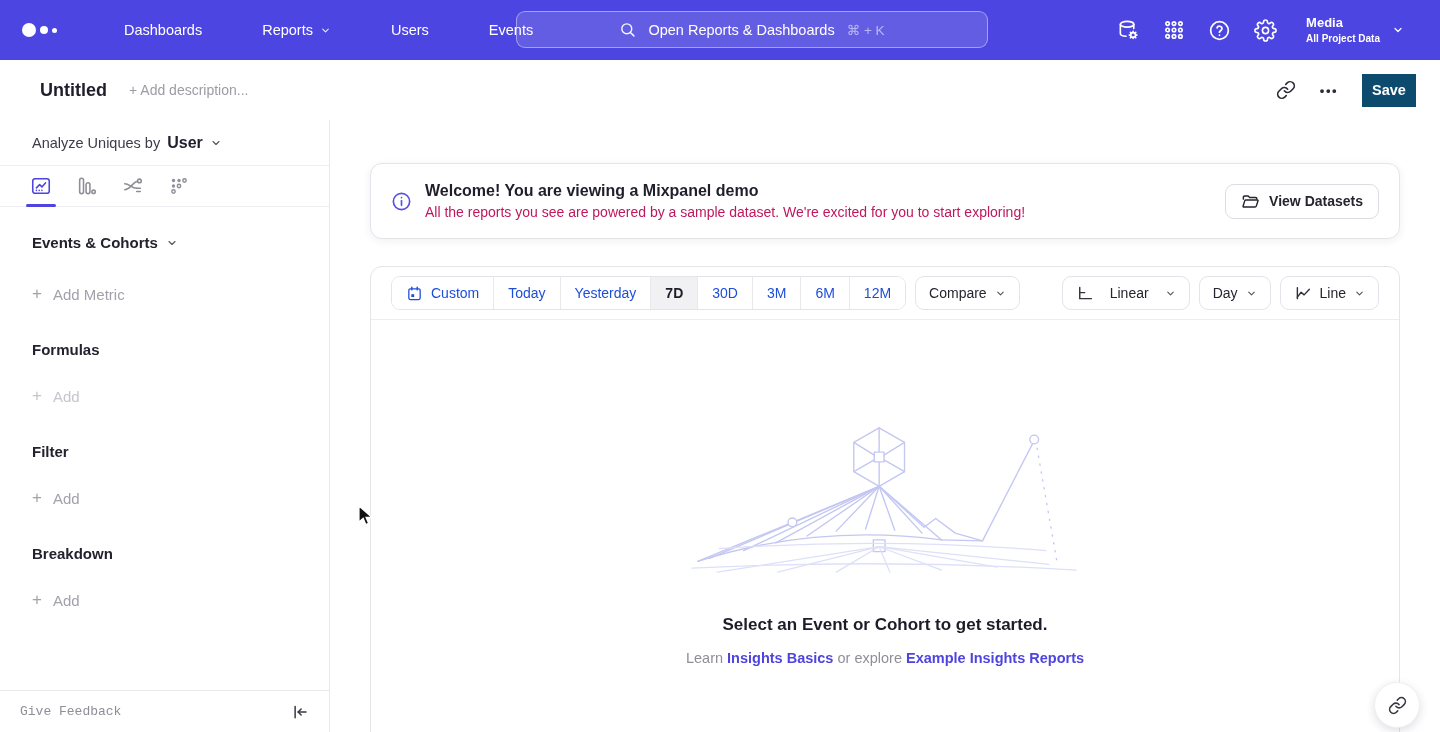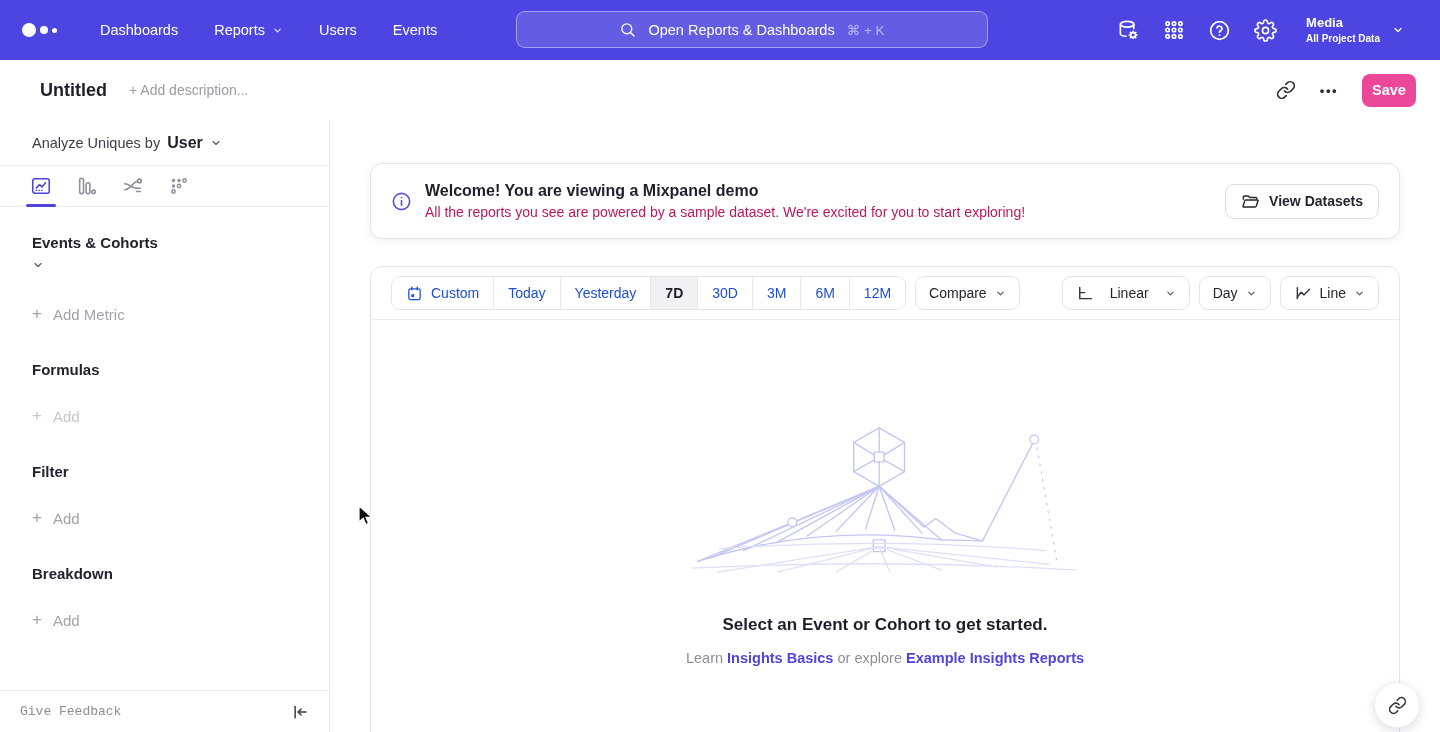--- a/index.html
+++ b/index.html
@@ -9,65 +9,65 @@
 
   
   .topnav { height:60px; background:#4c45e1; display:flex; align-items:center;
     position:relative; color:#fff; }
   .logo { display:flex; align-items:center; gap:4px; margin-left:22px; width:44px; }
   .logo .d1{ width:14px;height:14px;border-radius:50%;background:#fff;}
   .logo .d2{ width:8px;height:8px;border-radius:50%;background:#fff;}
   .logo .d3{ width:5px;height:5px;border-radius:50%;background:#fff;}
   .nav-items { display:flex; align-items:center; gap:36px; margin-left:34px; }
   .nav-item { font-size:14.5px; font-weight:500; color:#fff; display:flex;
-    align-items:center; gap:7px; cursor:pointer; }
+    align-items:center; gap:7px; cursor:pointer;margin-left:24px; }
   .search { position:absolute; left:516px; top:11px; width:472px; height:37px;
     background:rgba(255,255,255,0.13); border:1px solid rgba(255,255,255,0.42);
     border-radius:9px; display:flex; align-items:center; justify-content:center;
     gap:12px; cursor:text; }
   .search .ph { font-size:14.5px; color:#fff; }
   .search .kbd { font-size:13.5px; color:rgba(255,255,255,0.55); }
   .nav-right { position:absolute; right:36px; top:0; height:60px; display:flex;
     align-items:center; gap:23px; }
   .nav-icon { color:#fff; cursor:pointer; }
   .project { display:flex; align-items:center; gap:12px; cursor:pointer; margin-left:6px;}
   .project .pn { font-size:13px; font-weight:700; line-height:1.35; }
   .project .ps { font-size:10px; font-weight:600; line-height:1.35; }
 
   
   .header { height:60px; display:flex; align-items:center; background:#fff; }
   .doc-title { margin-left:40px; font-size:18px; font-weight:600; color:#201e2b; }
   .doc-desc { margin-left:22px; font-size:14px; color:#9d9ba4; cursor:text; }
   .header-right { margin-left:auto; margin-right:24px; display:flex; align-items:center; gap:24px; }
   .hicon { color:#2e2c38; cursor:pointer; }
   .ellipsis { font-size:13px; letter-spacing:1.5px; color:#2e2c38; font-weight:700; cursor:pointer; }
-  .save-btn { width:54px; height:33px; background:#ec4899; color:#fff; border:none;
-    border-radius:8px; font-size:14.5px; font-weight:600; cursor:default;
+  .save-btn { width:54px; height:33px; background:#0c4a6e; color:#fff; border:none;
+    border-radius:0; font-size:14.5px; font-weight:600; cursor:default;
     font-family:"Liberation Sans",sans-serif; }
 
   
   .content { display:flex; height:612px; }
   .sidebar { width:330px; border-right:1px solid #e9e8ec; position:relative; flex-shrink:0; }
   .main { flex:1; position:relative; }
 
   
   .analyze-row { height:46px; display:flex; align-items:center; padding:0 32px;
     border-bottom:1px solid #eeedf1; gap:7px; }
   .analyze-label { font-size:14.5px; color:#3e3c48; }
   .analyze-value { font-size:16px; font-weight:700; color:#201e2b; cursor:pointer; }
   .chev { color:#55525e; }
   .tabs-row { height:41px; display:flex; align-items:center; padding:0 30px;
     border-bottom:1px solid #eeedf1; gap:24px; }
   .tab { position:relative; height:41px; display:flex; align-items:center; cursor:pointer; color:#8f8d98; }
   .tab.active { color:#4f44e0; }
   .tab.active::after { content:""; position:absolute; left:-4px; bottom:0;
     width:30px; height:3px; border-radius:2px; background:#4f44e0; }
   .side-sections { padding:0 32px; }
-  .side-title { display:flex; gap:8px; font-size:15px;
-    font-weight:700; color:#24222e; cursor:pointer;flex-direction:column; }
+  .side-title { display:flex; align-items:center; gap:8px; font-size:15px;
+    font-weight:700; color:#24222e; cursor:pointer; }
   .add-row { display:flex; align-items:center; gap:11px; font-size:15px; cursor:pointer; }
   .add-row .plus { font-size:17px; }
   .add-gray { color:#a3a1aa; }
   .add-light { color:#c6c4cc; }
   .sec-events { margin-top:27px; }
   .sec-events .add-row { margin-top:33px; }
   .sec { margin-top:37px; }
   .sec .add-row { margin-top:28px; }
   .side-footer { position:absolute; bottom:0; left:0; width:100%; height:42px;
     border-top:1px solid #e9e8ec; display:flex; align-items:center;

